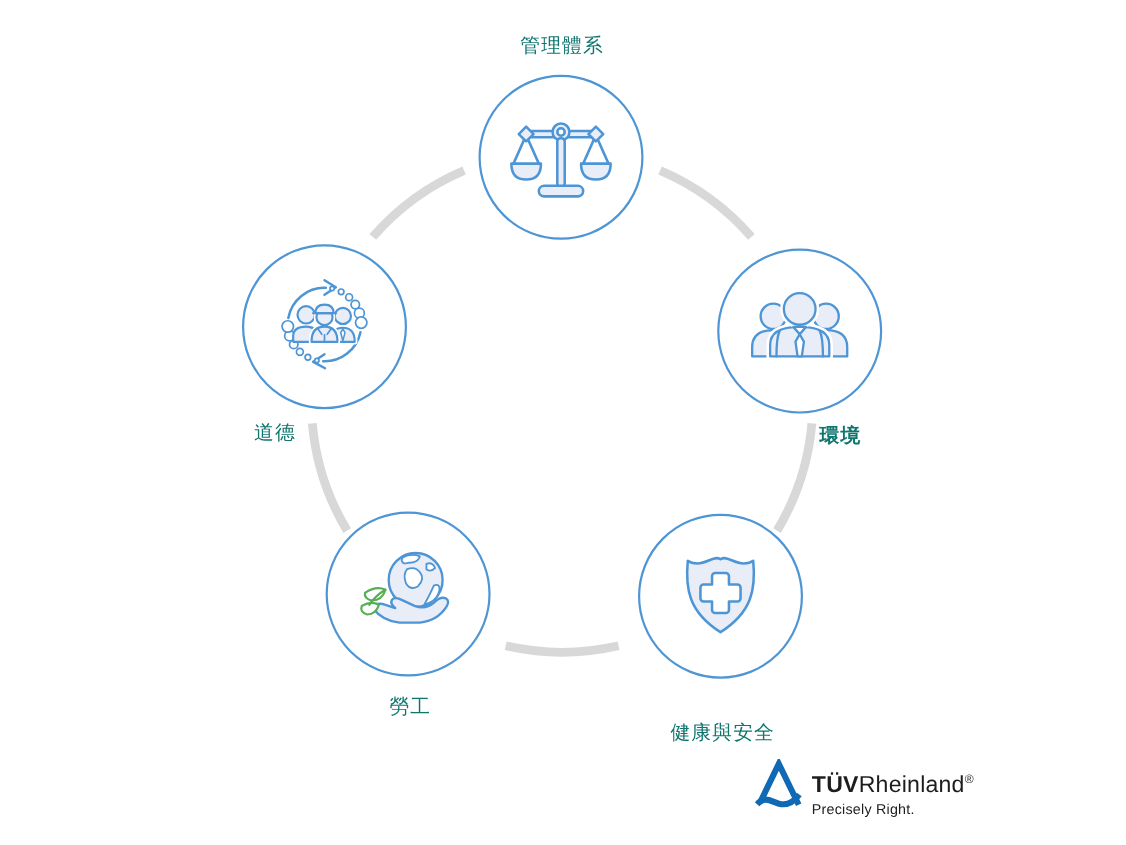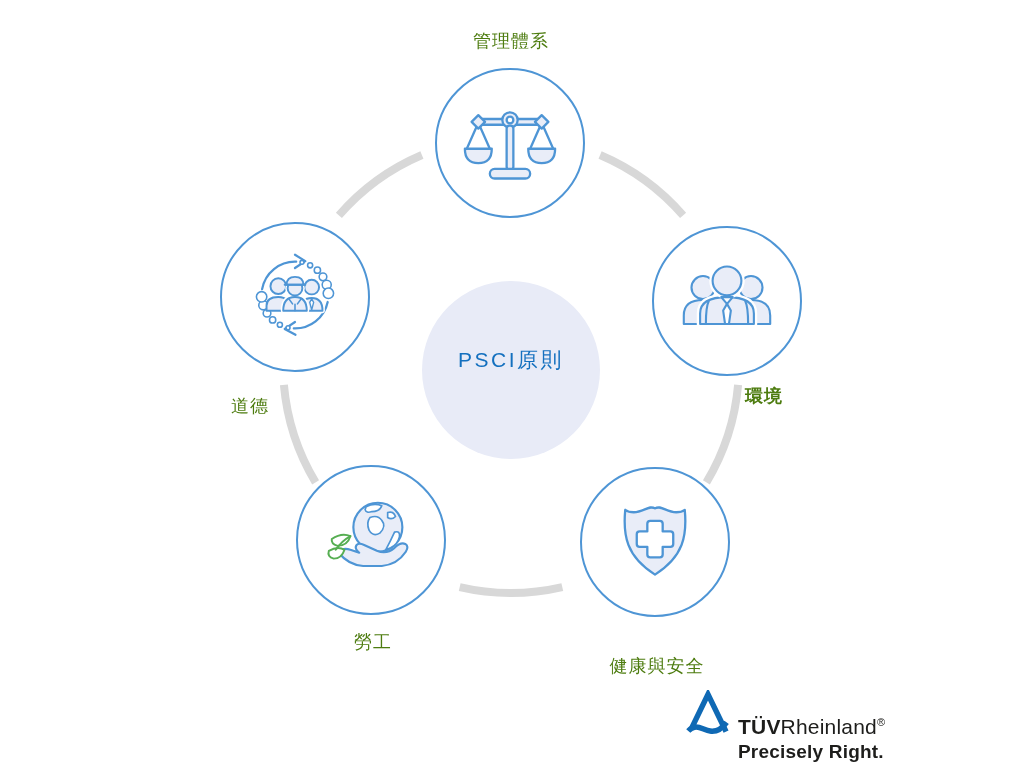--- a/index.html
+++ b/index.html
@@ -10,53 +10,50 @@
         border:2px solid #4e95d5;border-radius:50%;background:#fff;
         display:flex;align-items:center;justify-content:center;}
   .node-management{left:435px;top:68px;}
   .node-environment{left:652px;top:226px;}
   .node-health{left:580px;top:467px;}
   .node-labor{left:296px;top:465px;}
   .node-ethics{left:220px;top:222px;}
   .center-circle{position:absolute;left:422px;top:281px;width:178px;height:178px;
         border-radius:50%;background:#e8ebf7;display:flex;align-items:center;justify-content:center;}
   .center-label{color:#1470bf;font-size:21px;letter-spacing:2.5px;position:relative;top:-10px;}
-  .node-label{position:absolute;color:#4d7c0f;font-size:18px;letter-spacing:1px;white-space:nowrap;}
+  .node-label{position:absolute;color:#0f766e;font-size:18px;letter-spacing:1px;white-space:nowrap;}
   .label-management{left:511px;top:29px;transform:translateX(-50%);}
   .label-environment{left:745px;top:384px;font-weight:bold;}
   .label-health{left:657px;top:654px;transform:translateX(-50%);}
   .label-labor{left:373px;top:630px;transform:translateX(-50%);text-align:right;}
-  .label-ethics{left:231px;top:381px;margin-top:13px;}
+  .label-ethics{left:231px;top:381px;}
   .logo{position:absolute;left:686px;top:690px;display:flex;align-items:flex-start;}
   .logo-mark{flex:0 0 auto;}
-  .logo-text{margin-left:8px;margin-top:21px;color:#1d1d1b;}
+  .logo-text{margin-left:8px;margin-top:8px;color:#1d1d1b;}
   .brand-line{font-size:21px;line-height:22px;letter-spacing:0.2px;}
   .brand-bold{font-weight:700;}
   .brand-reg{font-weight:400;}
   .reg-mark{font-size:11px;vertical-align:super;}
-  .tagline{font-size:19px;font-weight:700;margin-top:3px;letter-spacing:0.2px;}
+  .tagline{font-size:13px;font-weight:400;margin-top:3px;letter-spacing:0.2px;}
 </style>
 </head>
 <body>
 
 <div class="stage">
 
   <svg class="ring-layer" width="1024" height="768" viewBox="0 0 1024 768">
     <g fill="none" stroke="#d8d8d8" stroke-width="8" stroke-linecap="butt">
       <path d="M600.1 155.0 A228 228 0 0 1 683.1 215.4"></path>
       <path d="M738.1 384.9 A228 228 0 0 1 706.4 482.4"></path>
       <path d="M562.3 587.1 A228 228 0 0 1 459.7 587.1"></path>
       <path d="M315.6 482.4 A228 228 0 0 1 283.9 384.9"></path>
       <path d="M338.9 215.4 A228 228 0 0 1 421.9 155.0"></path>
     </g>
   </svg>
 
-  <div class="center-circle">
-    <span class="center-label">PSCI原則</span>
-  </div>
 
   <div class="node node-management">
     <svg width="96" height="96" viewBox="0 0 100 100">
       <g fill="#e9edf8" stroke="#4e95d5" stroke-width="2.4" stroke-linejoin="round" stroke-linecap="round">
         <path d="M17 29 L5 56 M17 29 L29 56" fill="none"></path>
         <path d="M83 29 L71 56 M83 29 L95 56" fill="none"></path>
         <rect x="14" y="25" width="72" height="6" rx="3"></rect>
         <path d="M17 21 L24 28 L17 35 L10 28 Z"></path>
         <path d="M83 21 L90 28 L83 35 L76 28 Z"></path>
         <circle cx="50" cy="26" r="8"></circle>

